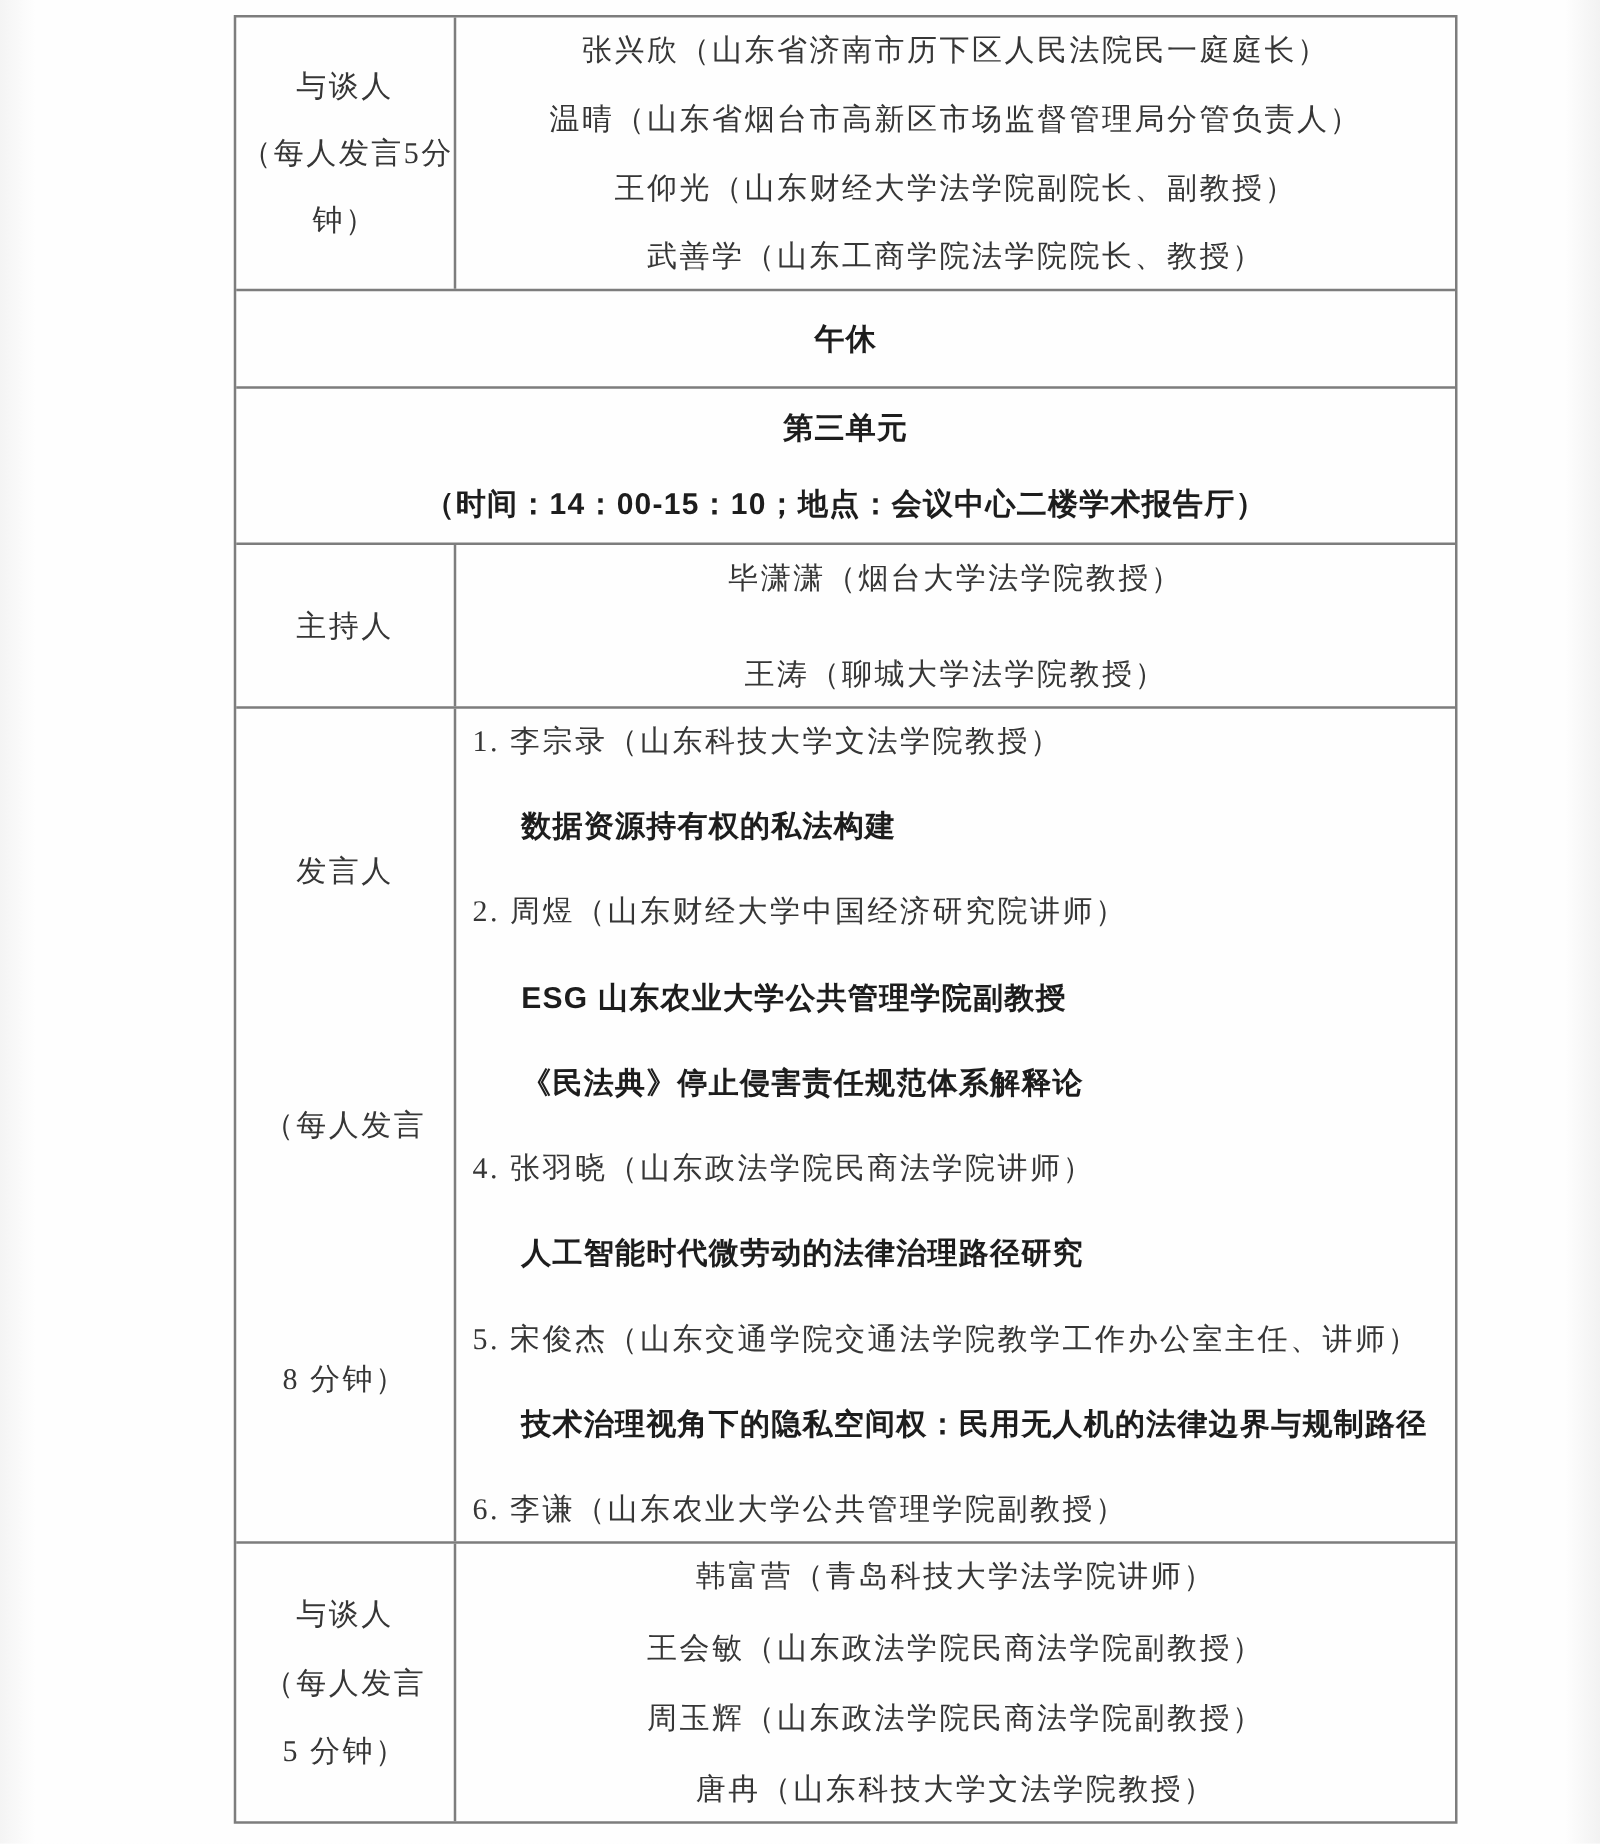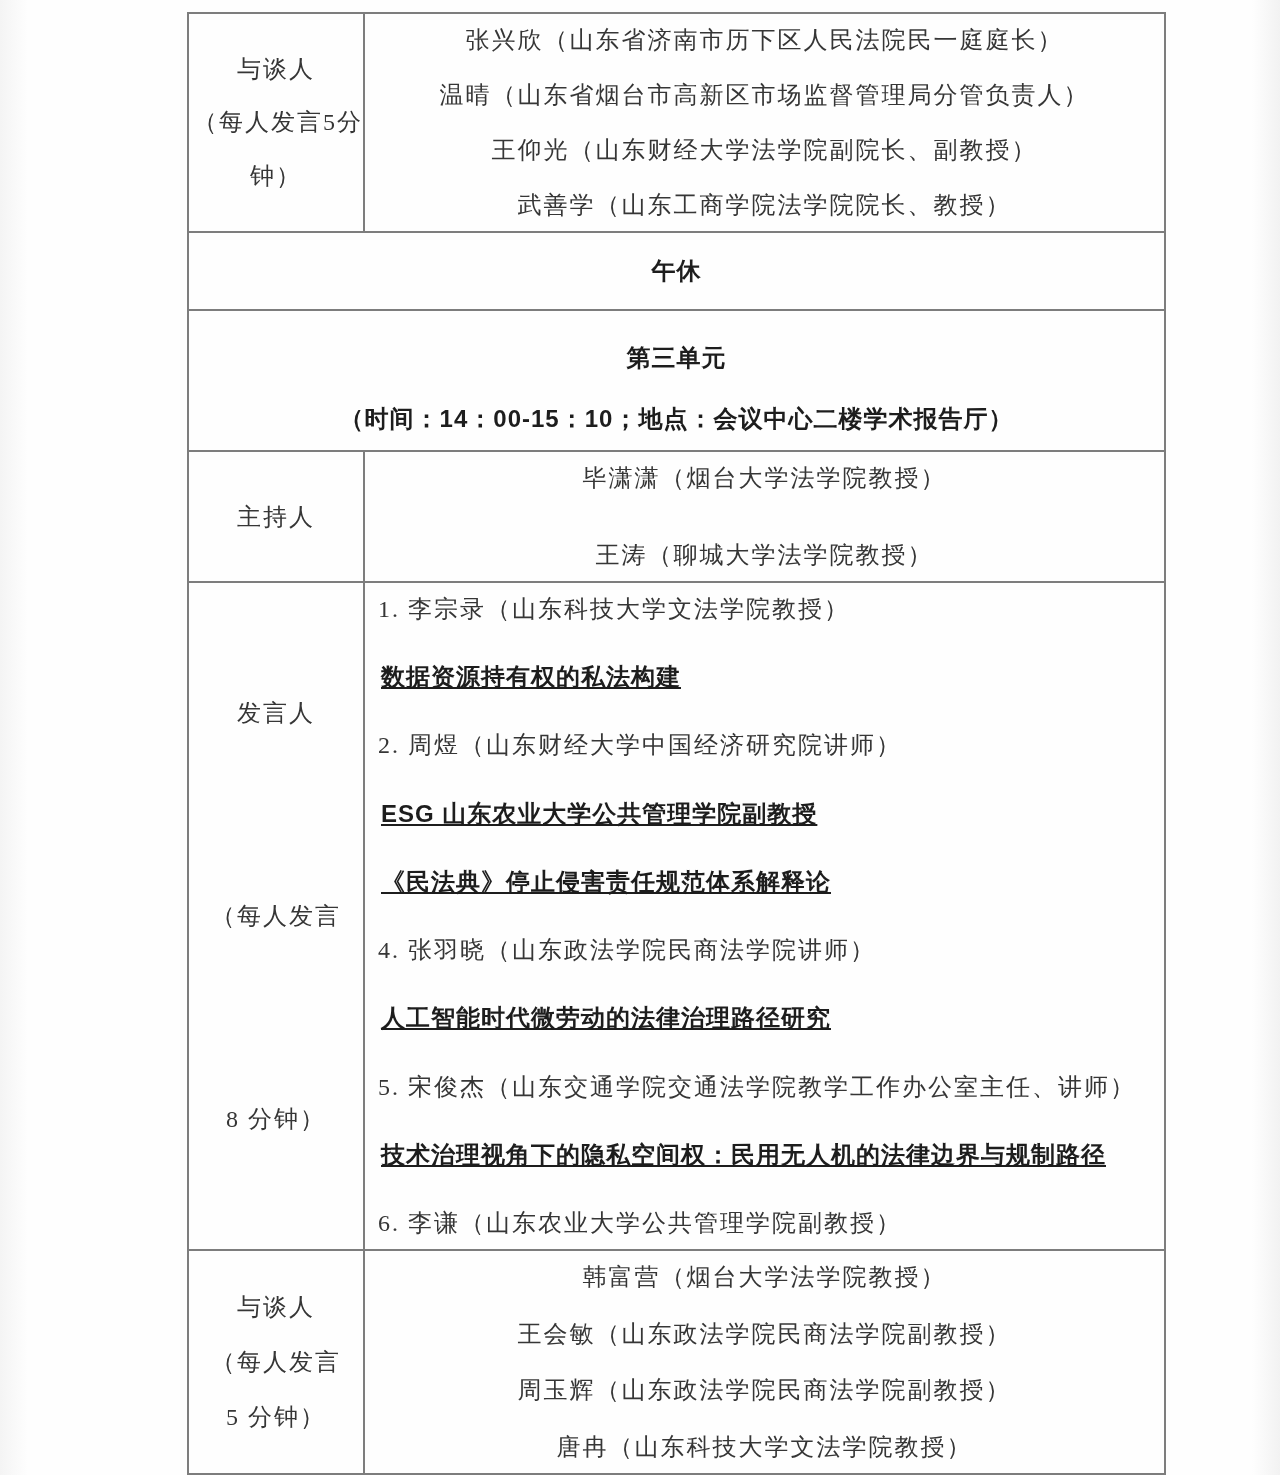--- a/index.html
+++ b/index.html
@@ -60,25 +60,25 @@
     letter-spacing: 1px;
   }
   .full-cell {
     flex: 1;
     display: flex;
     flex-direction: column;
     justify-content: space-around;
     align-items: center;
   }
   .speaker-line { padding-left: 13px; }
-  .title-line  { padding-left: 16px; text-decoration: underline; }
+  .title-line  { padding-left: 52px; }
   
   .r-discussants-am { height: 219px; }
   .r-lunch          { height: 78px; }
-  .r-session        { height: 125px; margin-top: 16px; }
+  .r-session        { height: 125px; }
   .r-moderators     { height: 131px; }
   .r-presenters     { height: 668px; }
   .r-discussants-pm { height: 222px; }
 </style>
 </head>
 <body>
 
 <div class="page">
   <div class="agenda">
 
@@ -139,21 +139,21 @@
       </div>
     </div>
 
     <div class="row r-discussants-pm">
       <div class="cell label-cell">
         <div class="line">与谈人</div>
         <div class="line">（每人发言</div>
         <div class="line">5 分钟）</div>
       </div>
       <div class="cell content-cell">
-        <div class="line centered">韩富营（烟台大学法学院教授）</div>
+        <div class="line centered">韩富营（青岛科技大学法学院讲师）</div>
         <div class="line centered">王会敏（山东政法学院民商法学院副教授）</div>
         <div class="line centered">周玉辉（山东政法学院民商法学院副教授）</div>
         <div class="line centered">唐冉（山东科技大学文法学院教授）</div>
       </div>
     </div>
 
   </div>
 </div>
 
 </body></html>

